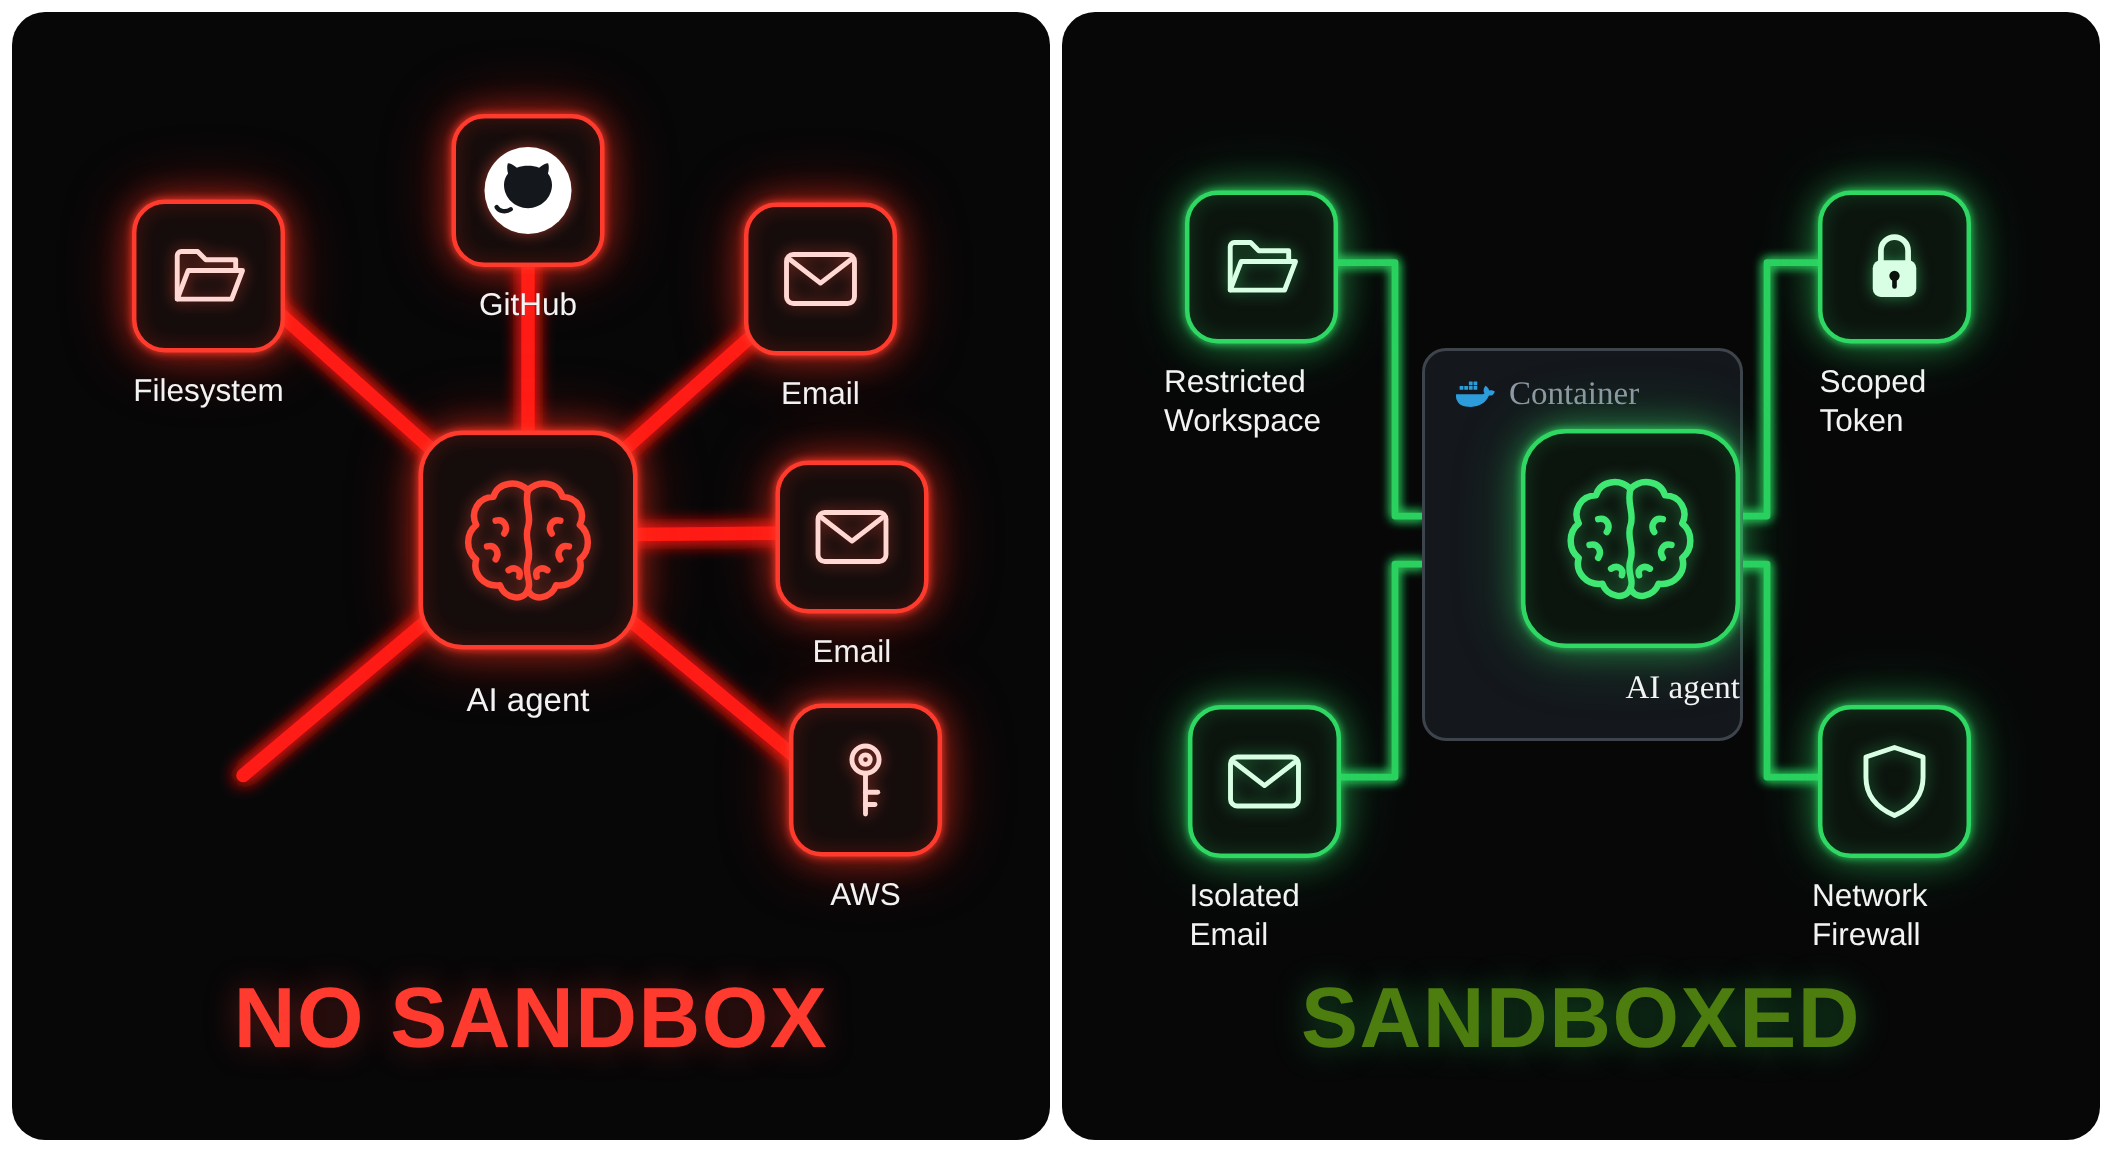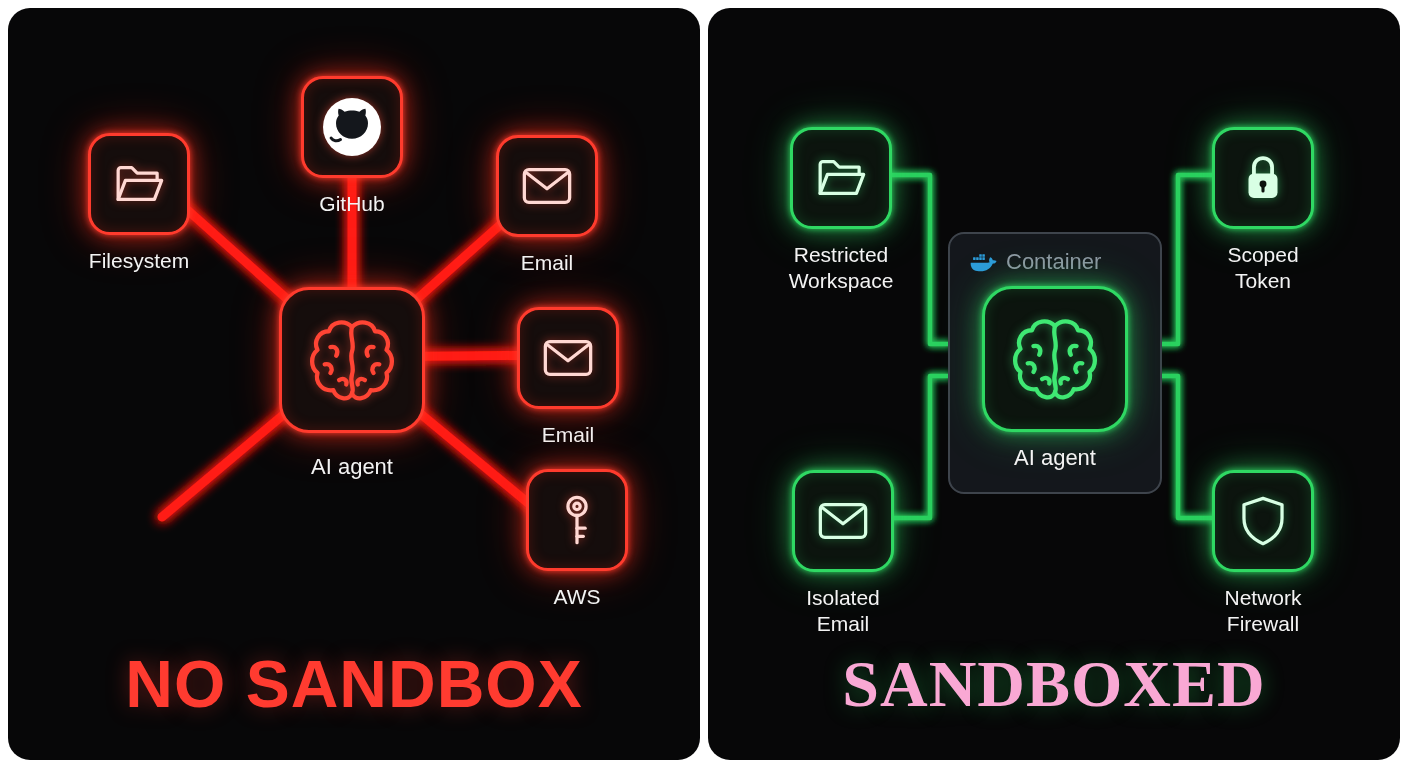--- a/index.html
+++ b/index.html
@@ -17,27 +17,27 @@
   .green-node{background:#0c140e;border:3px solid #2fd863;color:#d8ffe4;
     box-shadow:0 0 6px rgba(47,216,99,.9),0 0 22px rgba(47,216,99,.5),0 0 46px rgba(47,216,99,.3),inset 0 0 14px rgba(47,216,99,.2);}
   .icon{width:58px;height:58px;}
   .red-node .icon{filter:drop-shadow(0 0 5px rgba(255,80,60,.55));}
   .green-node .icon{filter:drop-shadow(0 0 5px rgba(60,230,120,.5));}
   .icon.brain{width:92px;height:92px;}
   .red-brain{color:#ff4434;filter:drop-shadow(0 0 8px rgba(255,64,44,.8));}
   .green-brain{color:#3fe873;filter:drop-shadow(0 0 8px rgba(63,232,115,.8));}
   .icon.github{width:64px;height:64px;}
   .icon.slack{width:56px;height:56px;color:#ffaaa2;}
-  .label{margin-top:13px;font-size:21px;line-height:1.24;color:#f3f3f3;text-align:center;max-width:150px;}
+  .label{margin-top:13px;font-size:21px;line-height:1.24;color:#f3f3f3;text-align:left;max-width:150px;}
   .agent-label{margin-top:20px;font-size:22px;}
-  .title{position:absolute;top:638px;left:0;width:100%;text-align:center;font-size:66px;font-weight:800;letter-spacing:1px;}
+  .title{position:absolute;top:638px;left:0;width:100%;text-align:center;font-size:57px;font-weight:800;letter-spacing:1px;}
   #title-left{color:#ff3b30;text-shadow:0 0 22px rgba(255,59,48,.35);}
-  #title-right{color:#f9a8d4;text-shadow:0 0 22px rgba(44,224,95,.35);font-family:Liberation Serif, serif;}
+  #title-right{color:#4d7c0f;text-shadow:0 0 22px rgba(44,224,95,.35);}
   .container-box{position:absolute;left:240px;top:224px;width:210px;height:258px;background:#14171c;
-    border:2px solid #3e444c;border-radius:16px;display:flex;flex-direction:column;align-items:center;}
+    border:2px solid #3e444c;border-radius:16px;display:flex;flex-direction:column;align-items:flex-end;font-family:Liberation Serif, serif;}
   .container-head{align-self:flex-start;margin:15px 0 0 20px;display:flex;align-items:center;gap:9px;
     color:#8f98a4;font-size:22px;}
   .docker{width:27px;height:20px;color:#2d9cdb;}
   .agent-inner{margin-top:11px;}
   .agent-caption{margin-top:13px;font-size:22px;color:#f3f3f3;}
   .sprite{position:absolute;width:0;height:0;overflow:hidden;}
 </style>
 </head>
 <body>
 

